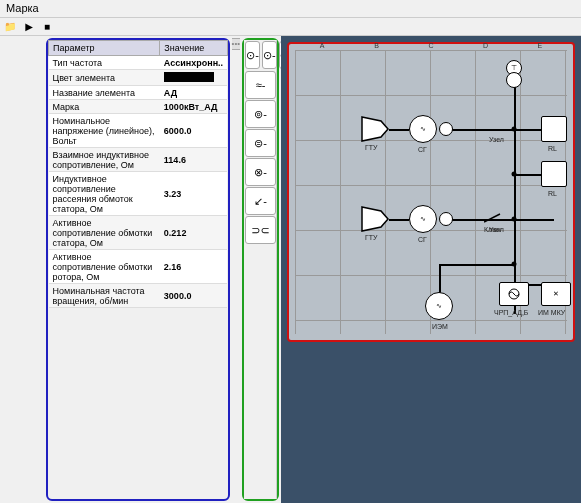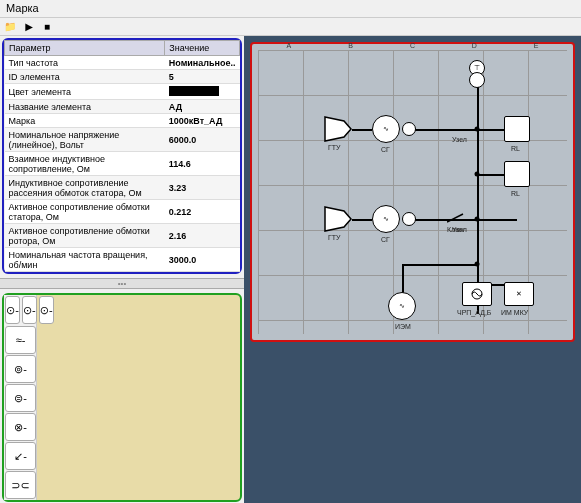--- a/index.html
+++ b/index.html
@@ -1,21 +1,21 @@
 <!DOCTYPE html>
 <html><head>
 <meta charset="utf-8">
 <style>
 * { box-sizing: border-box; margin: 0; padding: 0; font-family: Arial, sans-serif; }
 body { width: 581px; height: 503px; background: #f0f0f0; overflow: hidden; font-size: 10px; }
 .menubar { height: 18px; background: #f0f0f0; border-bottom: 1px solid #ccc; padding: 2px 6px; font-size: 11px; }
 .toolbar { height: 18px; background: #f0f0f0; border-bottom: 1px solid #ccc; padding: 1px 4px; display: flex; gap: 4px; align-items: center; }
 .tb-btn { width: 14px; height: 14px; display: flex; align-items: center; justify-content: center; cursor: pointer; }
 .main { display: flex; height: 467px; }
-.left { width: 244px; display: flex; flex-direction: column; }
+.left { width: 281px; display: flex; flex-direction: row; padding-left: 44px; }
 .right { flex: 1; background: #3a5068; padding: 6px; }
 
 .props { border: 2px solid #2020c0; border-radius: 6px; margin: 2px; }
 .props-table { width: 100%; border-collapse: collapse; font-size: 9px; }
 .props-table th { background: #d8d8e8; padding: 2px 4px; text-align: left; border: 1px solid #aaa; font-weight: normal; font-size: 9px; }
 .props-table td { padding: 1.5px 4px; border-bottom: 1px solid #ddd; background: #fff; }
 .props-table tr:nth-child(even) td { background: #f5f5f5; }
 .props-table td:first-child { width: 220px; }
 .props-table td:last-child { font-weight: bold; }
 .color-swatch { display: inline-block; width: 50px; height: 10px; background: #000; }
@@ -61,25 +61,21 @@
       <table class="props-table">
         <thead>
             <tr>
           <th>Параметр</th>
           <th>Значение</th>
         </tr>
           </thead>
         <tbody id="props-body">
             <tr>
               <td>Тип частота</td>
-              <td>Номинальное..</td>
-            </tr>
-            <tr>
-              <td>ID элемента</td>
-              <td>5</td>
+              <td>Ассинхронн..</td>
             </tr>
             <tr>
               <td>Цвет элемента</td>
               <td><span class="color-swatch"></span></td>
             </tr>
             <tr>
               <td>Название элемента</td>
               <td>АД</td>
             </tr>
             <tr>

